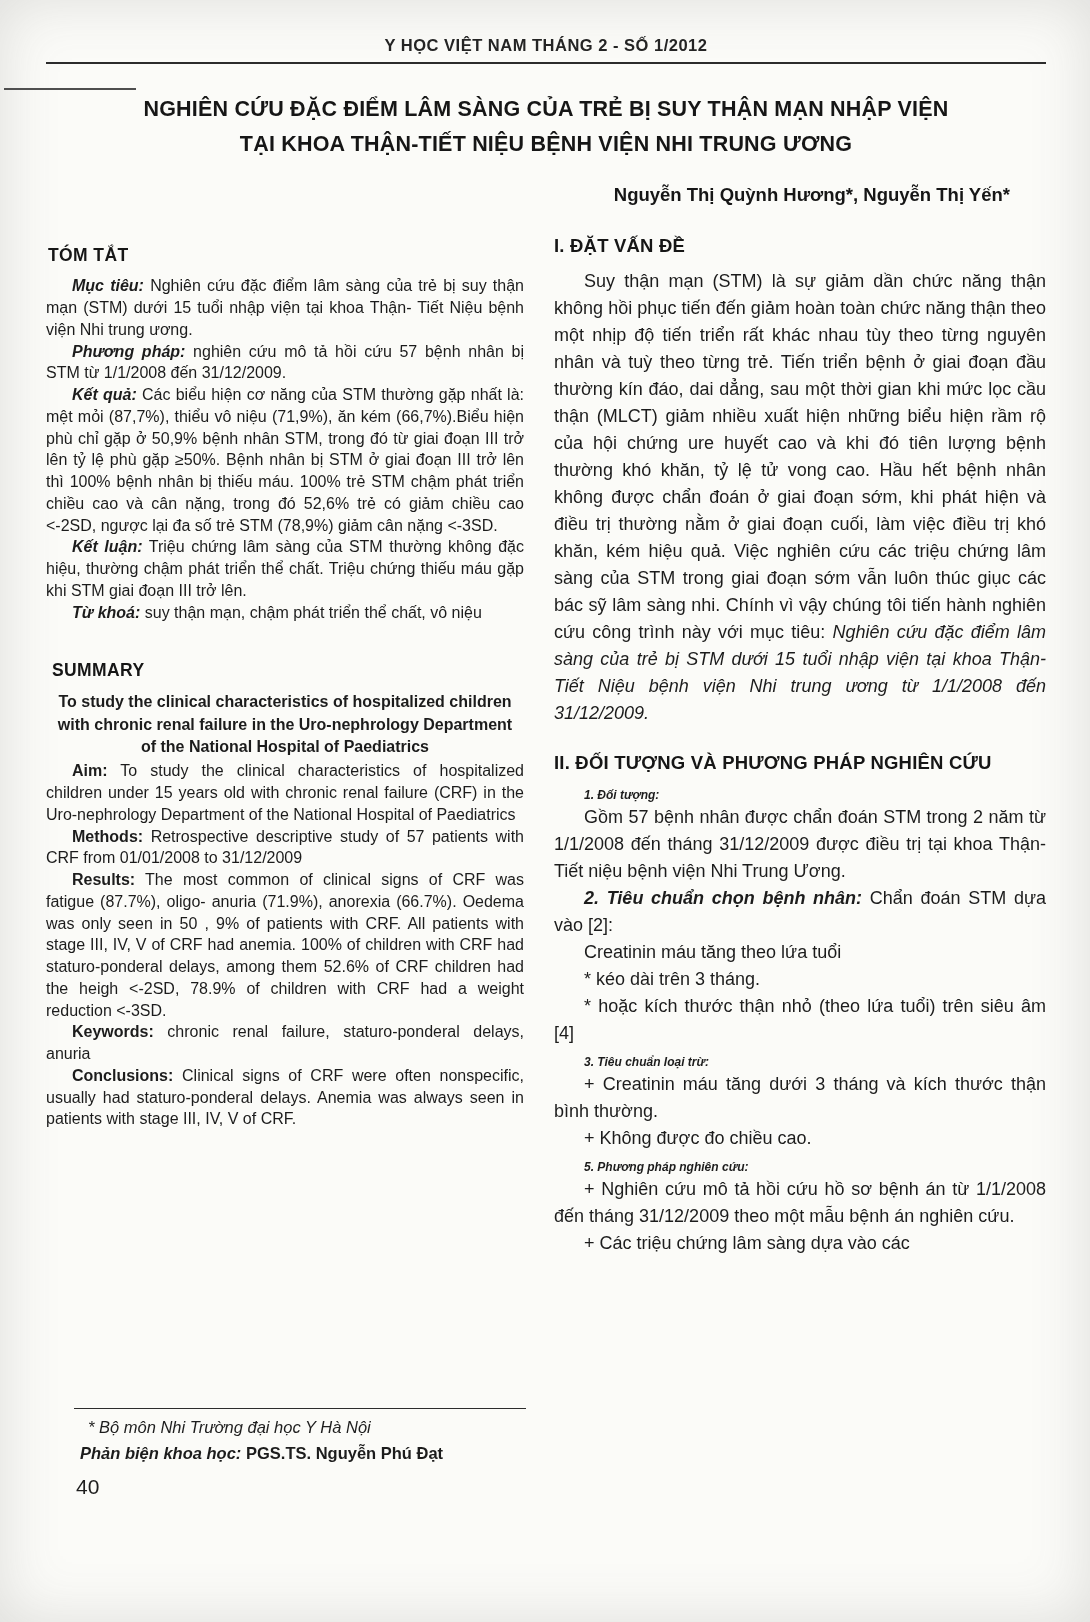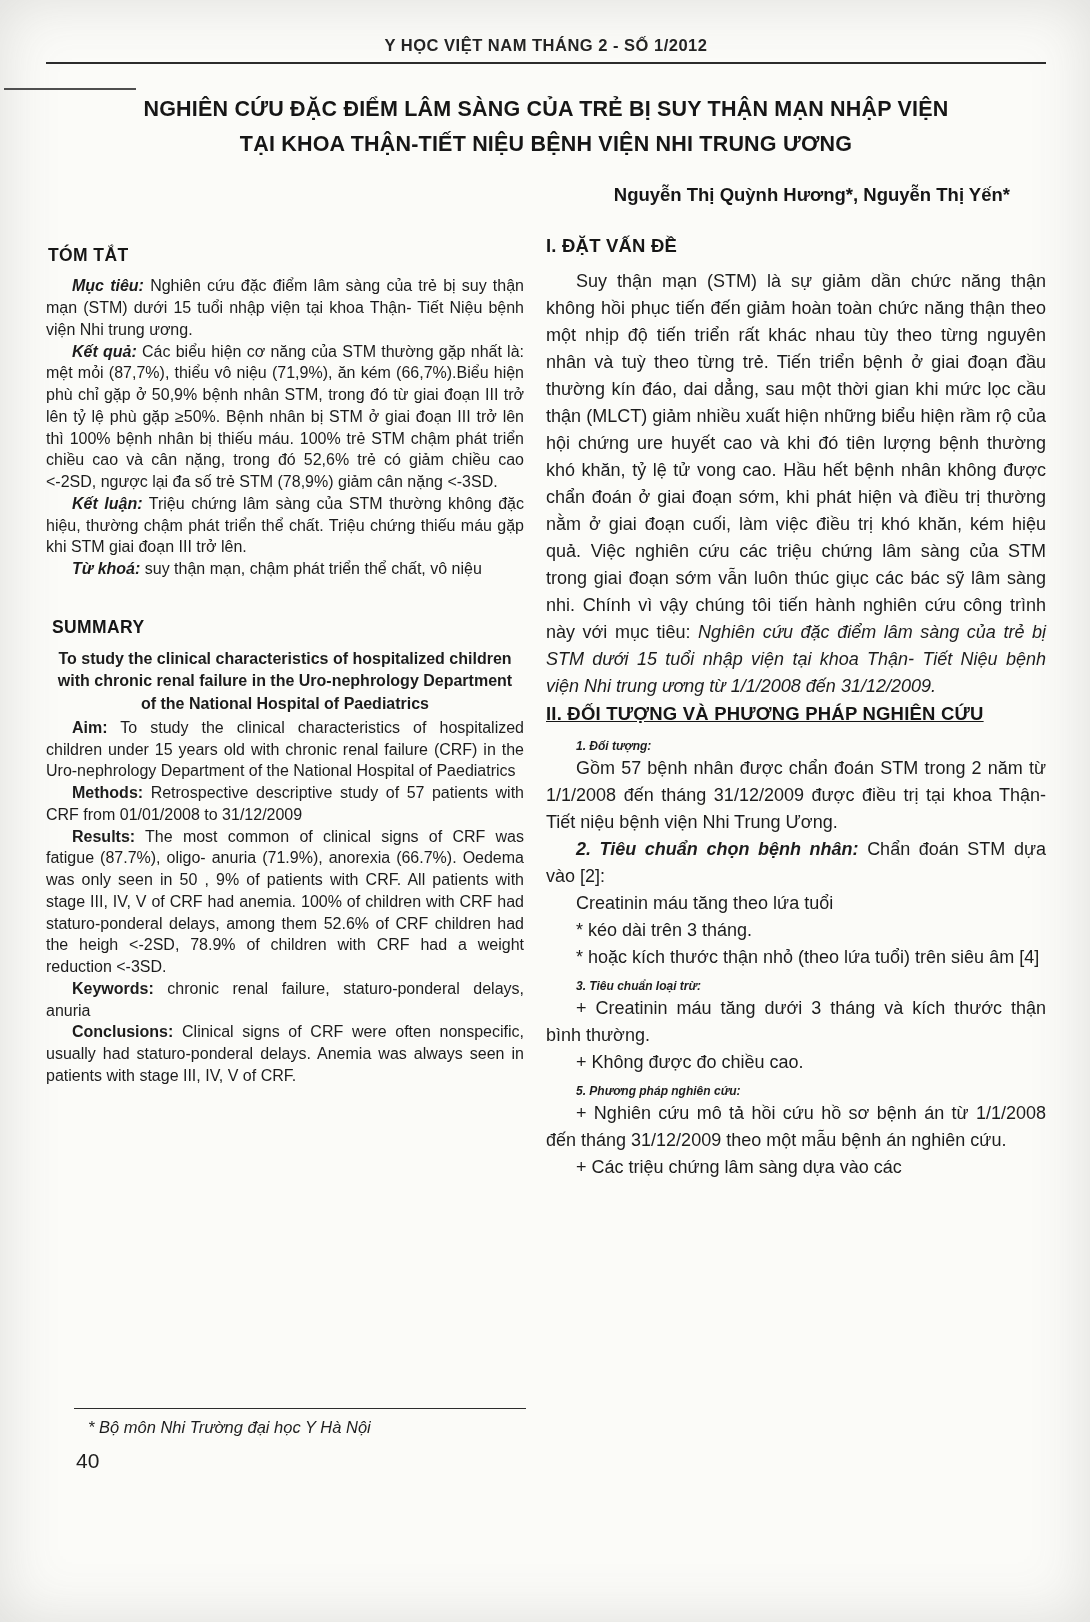--- a/index.html
+++ b/index.html
@@ -38,42 +38,42 @@
   }
   .title-line { display:block; }
   .authors {
     margin-top:22px;
     text-align:right;
     padding-right:36px;
     font-weight:bold;
     font-size:18.5px;
     color:#161616;
   }
-  .columns { display:flex; gap:22px; margin-top:26px; }
+  .columns { display:flex; gap:30px; margin-top:26px; }
   .col-left { flex:none; width:478px; font-size:16px; line-height:1.36; }
   .col-right { flex:1; font-size:18px; line-height:1.5; }
   .para { text-align:justify; text-indent:26px; }
   .col-right .para { text-indent:30px; }
   .lbl { font-weight:bold; }
   .bi { font-weight:bold; font-style:italic; }
   .italic { font-style:italic; }
   .sec-heading {
     font-size:17.5px; font-weight:bold; letter-spacing:.4px;
     margin:12px 0 8px 2px; color:#161616;
   }
   .sec-heading.summary { margin-top:36px; text-align:left; margin-left:6px; }
   .summary-subtitle {
     font-weight:bold; text-align:center;
     margin:2px 6px 2px 6px; line-height:1.4;
   }
   .sec-heading-r {
     font-size:18.5px; font-weight:bold; letter-spacing:.2px;
     margin:0 0 9px 0; color:#161616;
   }
-  .sec-heading-r.second { margin-top:0;text-decoration:underline; }
+  .sec-heading-r.second { margin-top:22px; }
   .subhead { font-weight:bold; font-style:italic; margin-top:6px; font-size:12px; }
   .footnote {
     position:absolute; left:46px; top:1408px; width:452px;
     font-size:16.5px;
     margin-left:28px;
   }
   .footnote-rule { border-top:1.5px solid #2c2c2c; margin-bottom:9px; width:100%; }
   .fn1 { font-style:italic; padding-left:14px; color:#1e1e1e; }
   .fn2 { margin-top:7px; padding-left:6px; }
   .fn2 .b { font-weight:bold; font-style:normal; }
@@ -96,20 +96,21 @@
   </h1>
 
   <div class="authors">Nguyễn Thị Quỳnh Hương*, Nguyễn Thị Yến*</div>
 
   <div class="columns">
 
     <div class="col-left">
       <h2 class="sec-heading">TÓM TẮT</h2>
 
       <p class="para"><span class="lbl bi">Mục tiêu:</span> <span>Nghiên cứu đặc điểm lâm sàng của trẻ bị suy thận mạn (STM) dưới 15 tuổi nhập viện tại khoa Thận- Tiết Niệu bệnh viện Nhi trung ương.</span></p>
+      <p class="para"><span class="lbl bi">Phương pháp:</span> <span>nghiên cứu mô tả hồi cứu 57 bệnh nhân bị STM từ 1/1/2008 đến 31/12/2009.</span></p>
       <p class="para"><span class="lbl bi">Kết quả:</span> <span>Các biểu hiện cơ năng của STM thường gặp nhất là: mệt mỏi (87,7%), thiểu vô niệu (71,9%), ăn kém (66,7%).Biểu hiện phù chỉ gặp ở 50,9% bệnh nhân STM, trong đó từ giai đoạn III trở lên tỷ lệ phù gặp ≥50%. Bệnh nhân bị STM ở giai đoạn III trở lên thì 100% bệnh nhân bị thiếu máu. 100% trẻ STM chậm phát triển chiều cao và cân nặng, trong đó 52,6% trẻ có giảm chiều cao &lt;-2SD, ngược lại đa số trẻ STM (78,9%) giảm cân nặng &lt;-3SD.</span></p>
       <p class="para"><span class="lbl bi">Kết luận:</span> <span>Triệu chứng lâm sàng của STM thường không đặc hiệu, thường chậm phát triển thể chất. Triệu chứng thiếu máu gặp khi STM giai đoạn III trở lên.</span></p>
       <p class="para"><span class="lbl bi">Từ khoá:</span> <span>suy thận mạn, chậm phát triển thể chất, vô niệu</span></p>
 
       <h2 class="sec-heading summary">SUMMARY</h2>
       <div class="summary-subtitle">To study the clinical characteristics of hospitalized children with chronic renal failure in the Uro-nephrology Department of the National Hospital of Paediatrics</div>
 
       <p class="para"><span class="lbl">Aim:</span> <span>To study the clinical characteristics of hospitalized children under 15 years old with chronic renal failure (CRF) in the Uro-nephrology Department of the National Hospital of Paediatrics</span></p>
       <p class="para"><span class="lbl">Methods:</span> <span>Retrospective descriptive study of 57 patients with CRF from 01/01/2008 to 31/12/2009</span></p>
       <p class="para"><span class="lbl">Results:</span> <span>The most common of clinical signs of CRF was fatigue (87.7%), oligo- anuria (71.9%), anorexia (66.7%). Oedema was only seen in 50 , 9% of patients with CRF. All patients with stage III, IV, V of CRF had anemia. 100% of children with CRF had staturo-ponderal delays, among them 52.6% of CRF children had the heigh &lt;-2SD, 78.9% of children with CRF had a weight reduction &lt;-3SD.</span></p>
@@ -138,16 +139,17 @@
       <p class="para subhead">5. Phương pháp nghiên cứu:</p>
       <p class="para">+ Nghiên cứu mô tả hồi cứu hồ sơ bệnh án từ 1/1/2008 đến tháng 31/12/2009 theo một mẫu bệnh án nghiên cứu.</p>
       <p class="para">+ Các triệu chứng lâm sàng dựa vào các</p>
     </div>
 
   </div>
 
   <div class="footnote">
     <div class="footnote-rule"></div>
     <div class="fn1">* Bộ môn Nhi Trường đại học Y Hà Nội</div>
+    <div class="fn2"><span class="bi">Phản biện khoa học:</span> <span class="b">PGS.TS. Nguyễn Phú Đạt</span></div>
     <div class="page-number">40</div>
   </div>
 
 </div>
 
 </body></html>

